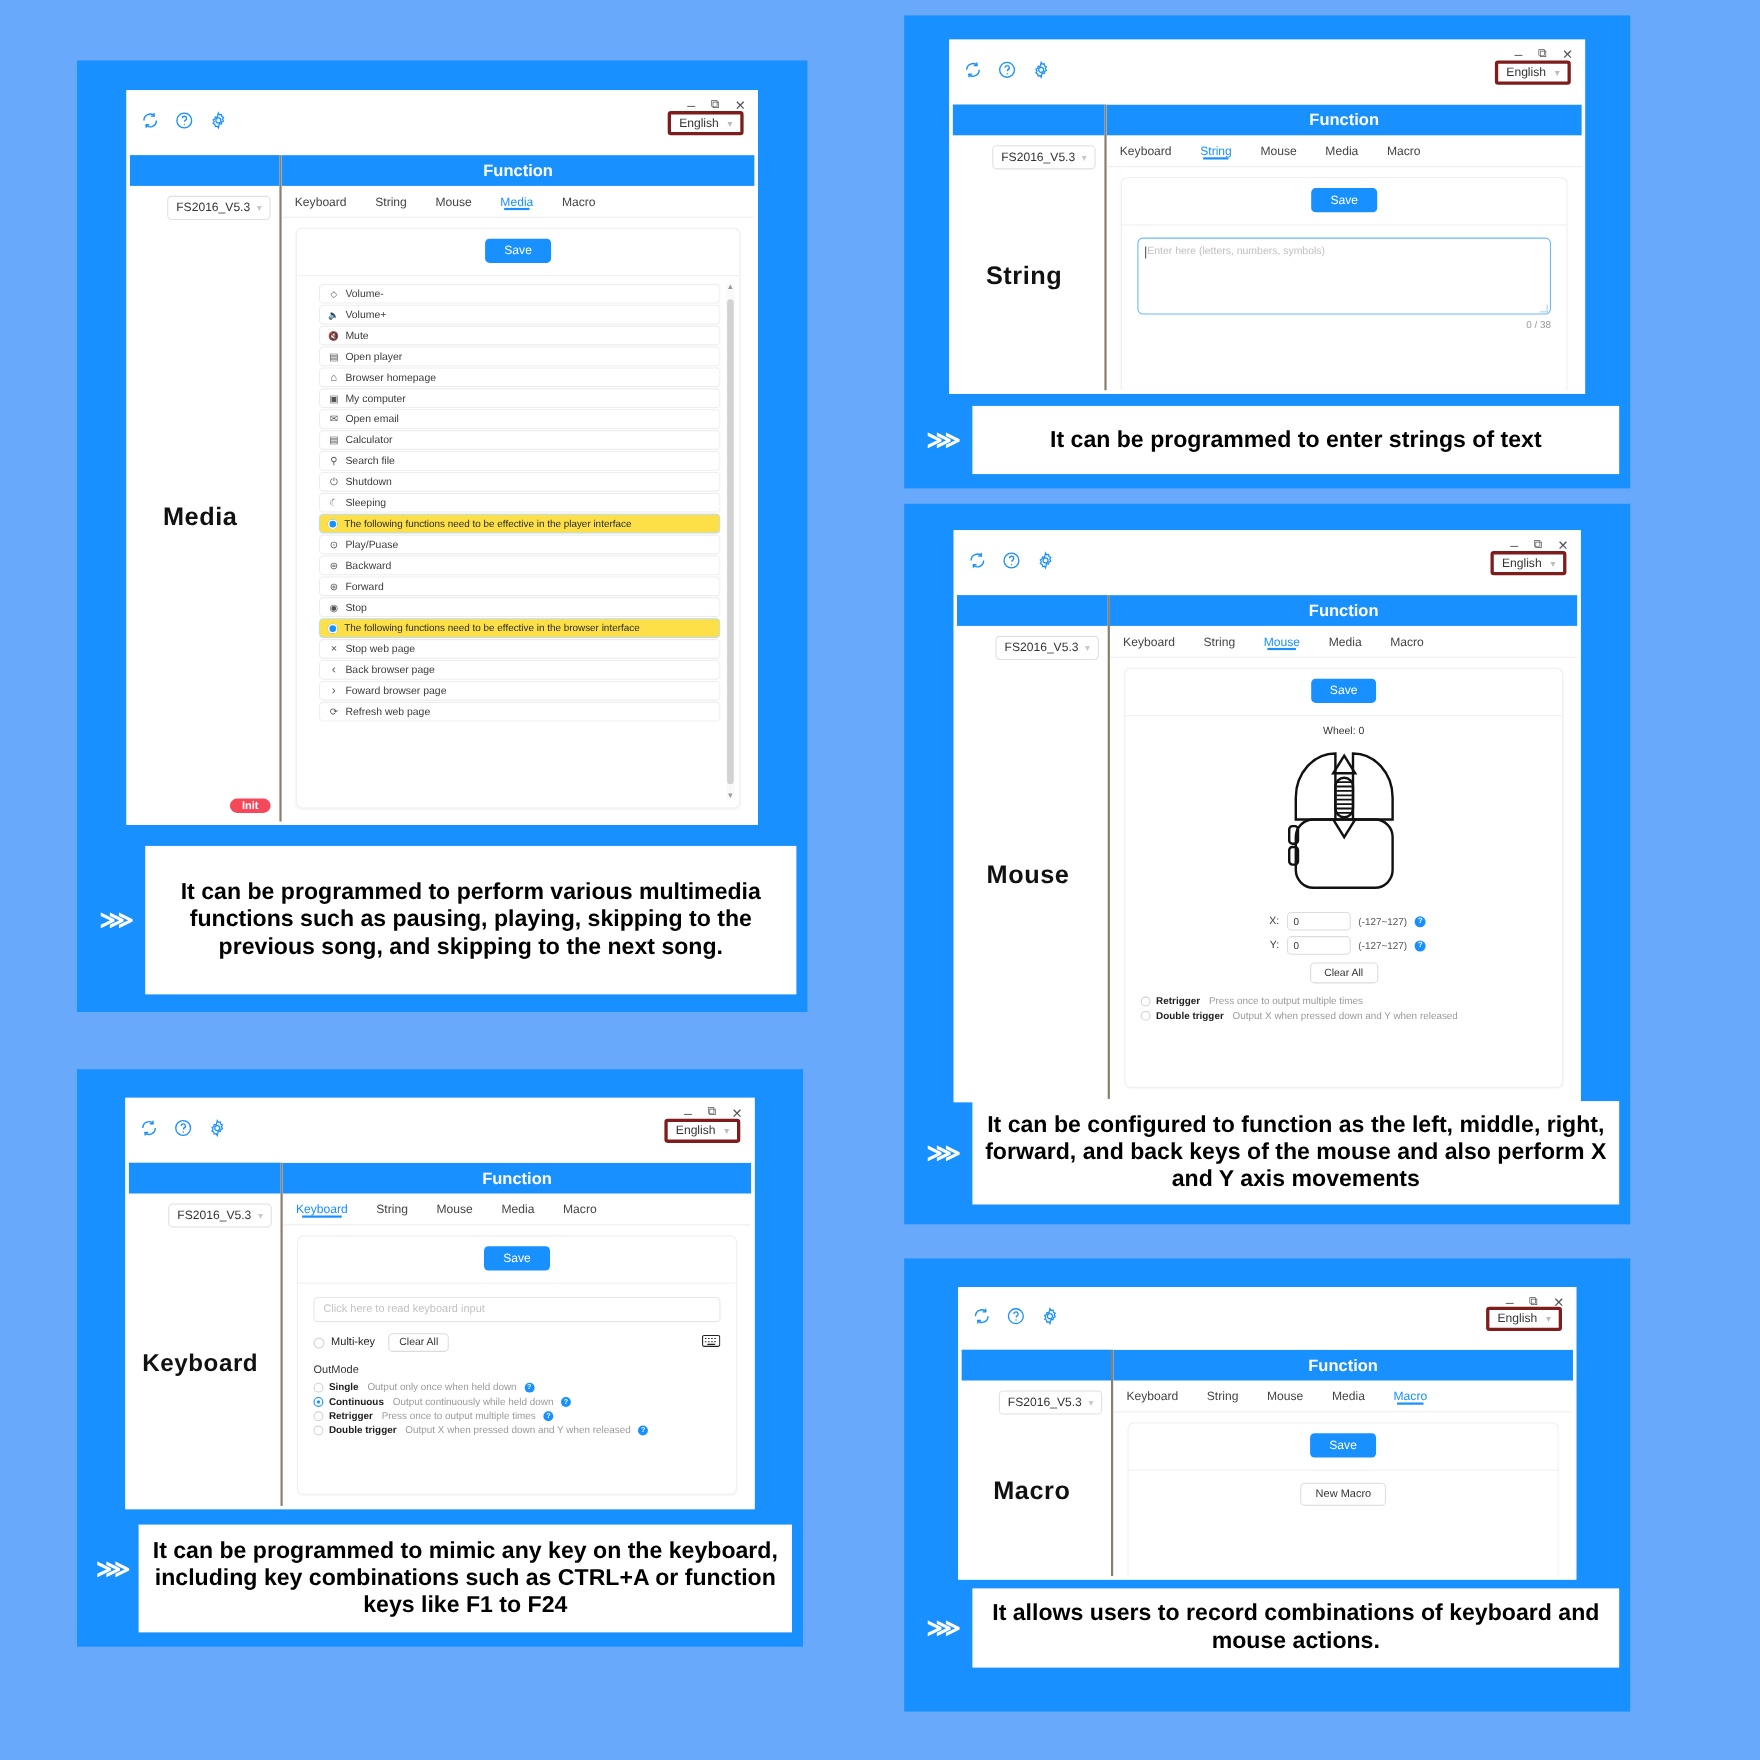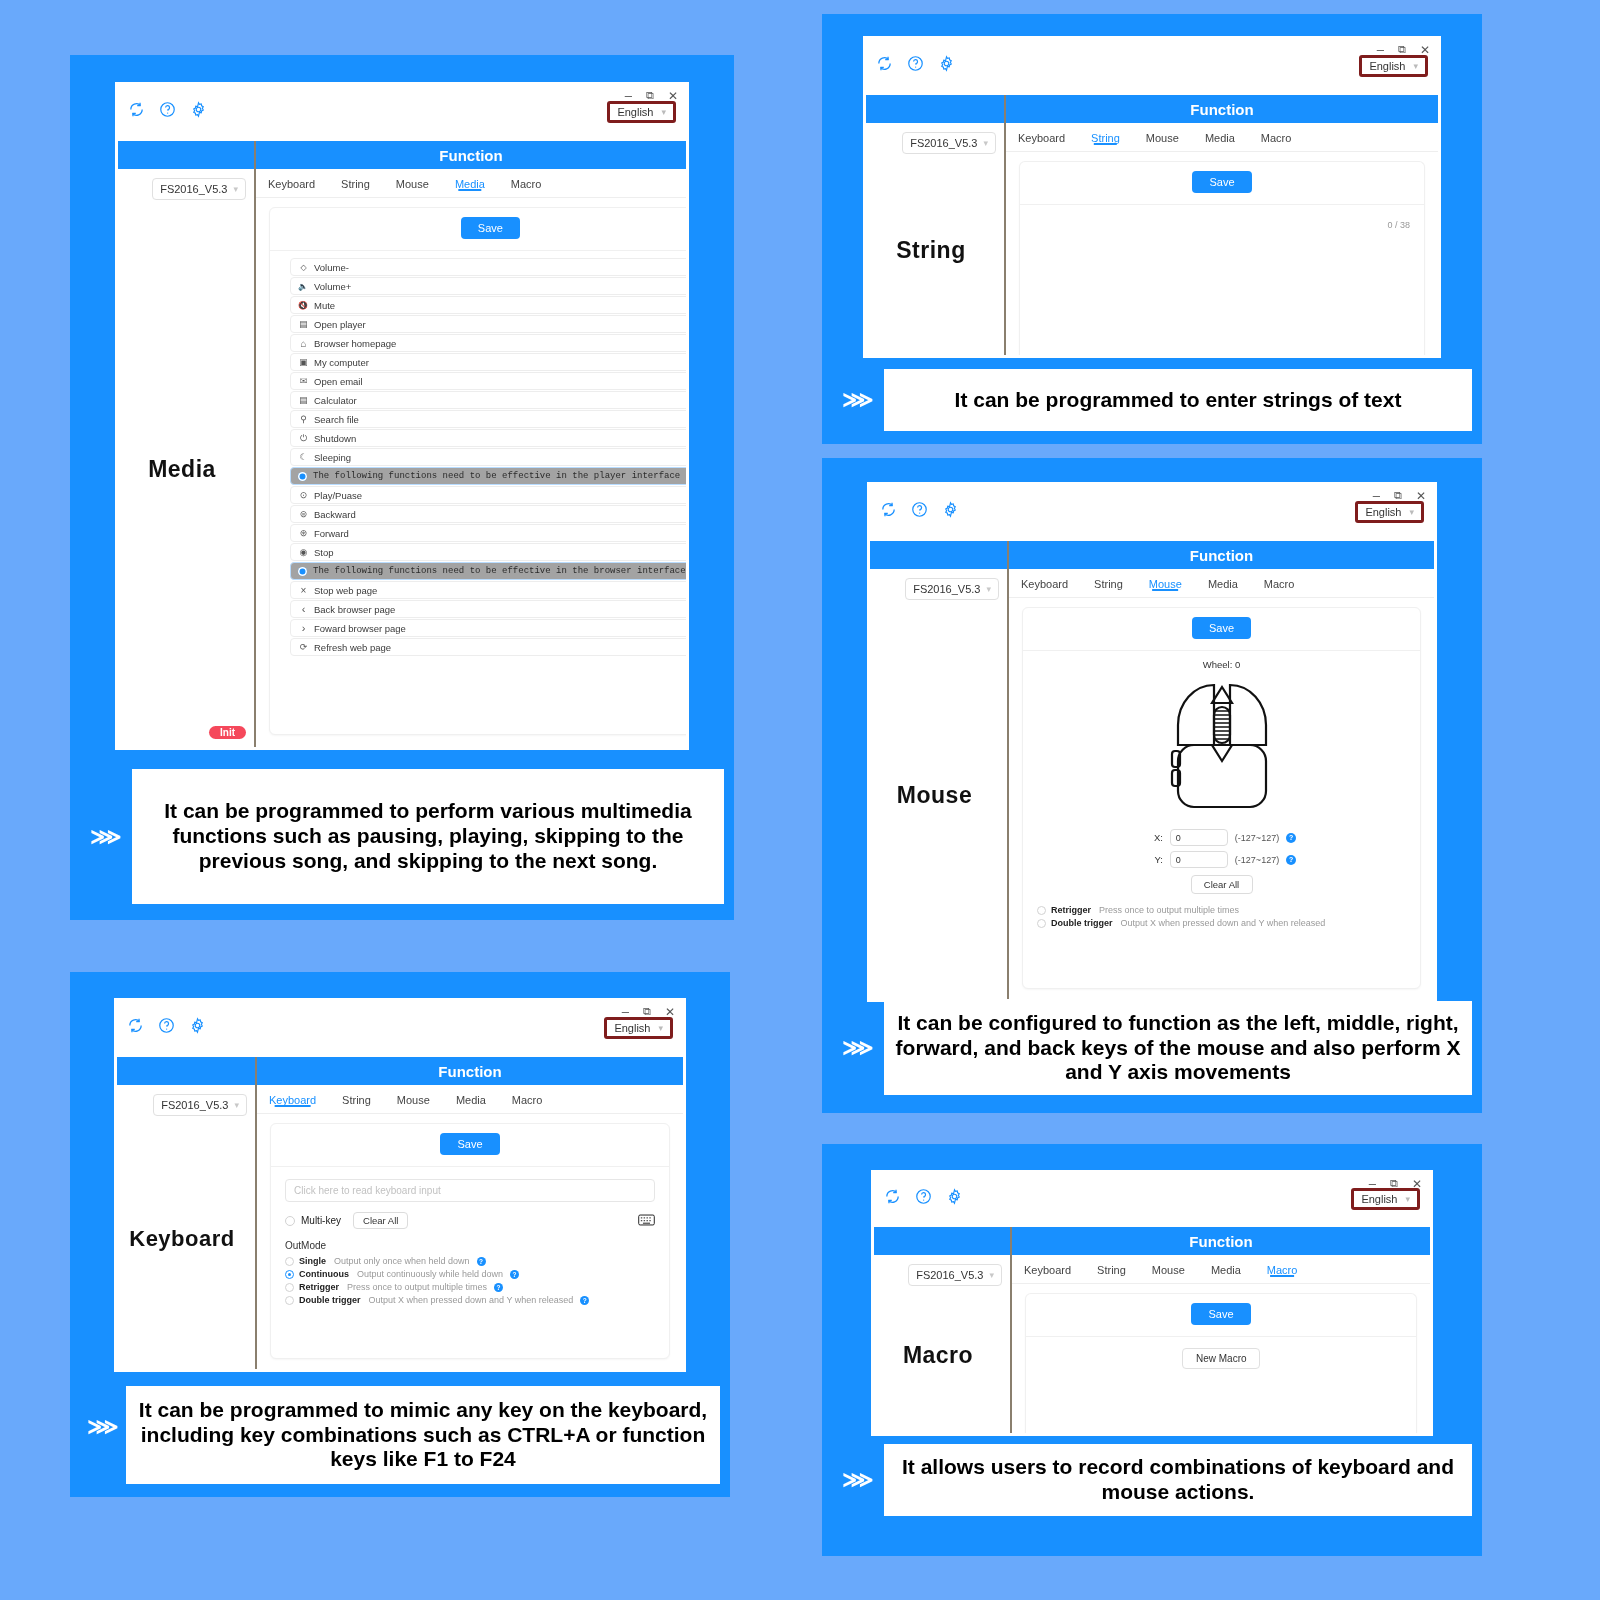--- a/index.html
+++ b/index.html
@@ -170,24 +170,23 @@
     border-radius: 4px;
     background: #fff;
     color: #3b3b3b;
     display: flex;
     align-items: center;
     white-space: nowrap;
     overflow: hidden;
   }
   .mitem .mi { display:inline-flex; width: 11px; justify-content:center; color:#555; flex:0 0 auto;}
   .mitem.note {
-    background: #a3a3a3;
+    background: #fde047;
     border-color: #b8dcff;
     color: #2b2b2b;
-    font-family: Liberation Mono, monospace;
   }
   .mitem.note .dot {
     width: 9px; height: 9px; border-radius: 50%;
     background: #1890ff; flex: 0 0 auto;
     box-shadow: inset 0 0 0 1.5px #fff;
   }
   .vscroll {
     width: 8px;
     background: #fafafa;
     display: flex; flex-direction: column; align-items: center;
@@ -559,20 +558,25 @@
               <div class="tab">Media</div>
               <div class="tab">Macro</div>
             </div>
 
             <div style="padding:9px 13px 0 13px; display:flex; flex:1 1 auto; min-height:0;">
               <div class="panel" style="border-bottom:none; border-radius:6px 6px 0 0;">
                 <div class="saverow" style="padding:9px 0 11px 0;">
                   <div class="savebtn" style="font-size:11px; padding:5px 17px;">Save</div>
                 </div>
                 <div style="padding:11px 14px 0 14px;">
+                  <div class="strarea" style="height:70px; padding:6px 8px; font-size:9.5px;">
+                    <span class="caret"></span>
+                    <span>Enter here (letters, numbers, symbols)</span>
+                    <span class="grip"></span>
+                  </div>
                   <div class="counter" style="font-size:9px; padding-top:4px;">0 / 38</div>
                 </div>
               </div>
             </div>
           </div>
         </div>
       </div>
     </div>
 
     <div class="caption-row" style="left:10px; top:355px; width:640px; height:62px;">

